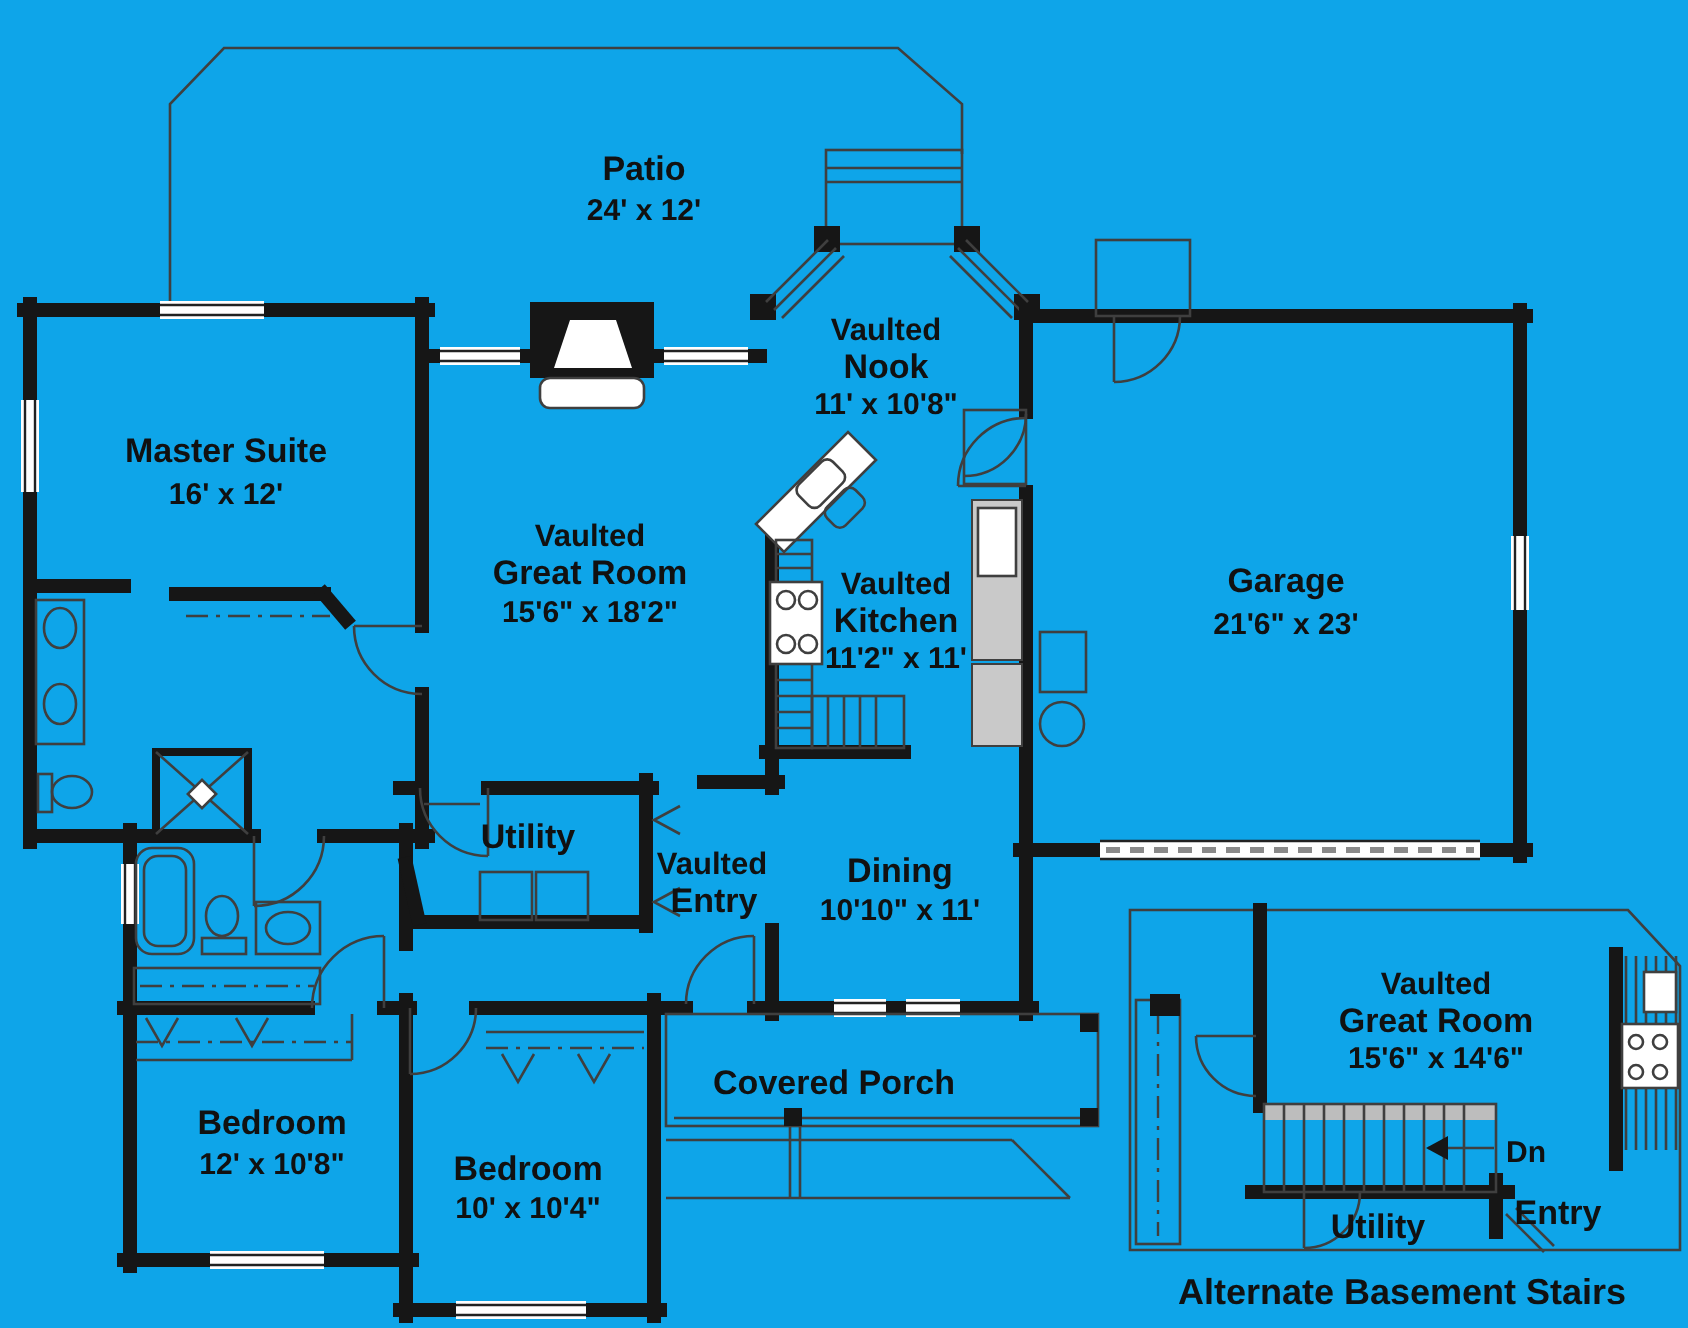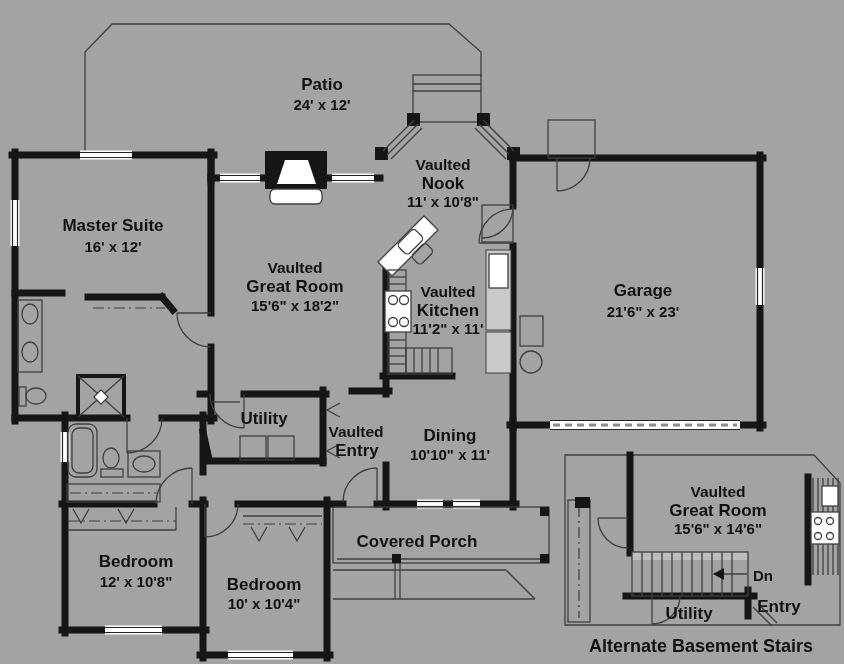--- a/index.html
+++ b/index.html
@@ -1,16 +1,16 @@
 <!DOCTYPE html>
 <html><head>
 <meta charset="utf-8">
 <style>
   html,body{margin:0;padding:0;background:#ffffff;}
-  #stage{position:relative;width:844px;height:664px;background:#a3a3a3;overflow:hidden;}
+  #stage{position:relative;width:844px;height:664px;background:#0ea5e9;overflow:hidden;}
   svg{position:absolute;left:0;top:0;}
   .wall{stroke:#161616;stroke-width:7;stroke-linecap:square;fill:none;}
   .wall4{stroke:#161616;stroke-width:4;fill:none;}
   .t{stroke:#3f3f3f;stroke-width:1.3;fill:none;}
   .tw{stroke:#3f3f3f;stroke-width:1.3;fill:#ffffff;}
   .blk{fill:#161616;stroke:none;}
   .winmask{stroke:#ffffff;stroke-width:9;fill:none;}
   .winl{stroke:#222222;stroke-width:1.2;fill:none;}
   .dashdot{stroke:#3f3f3f;stroke-width:1.2;stroke-dasharray:11 4 2 4;fill:none;}
   .gdash{stroke:#8a8a8a;stroke-width:3;stroke-dasharray:7 5;fill:none;}

